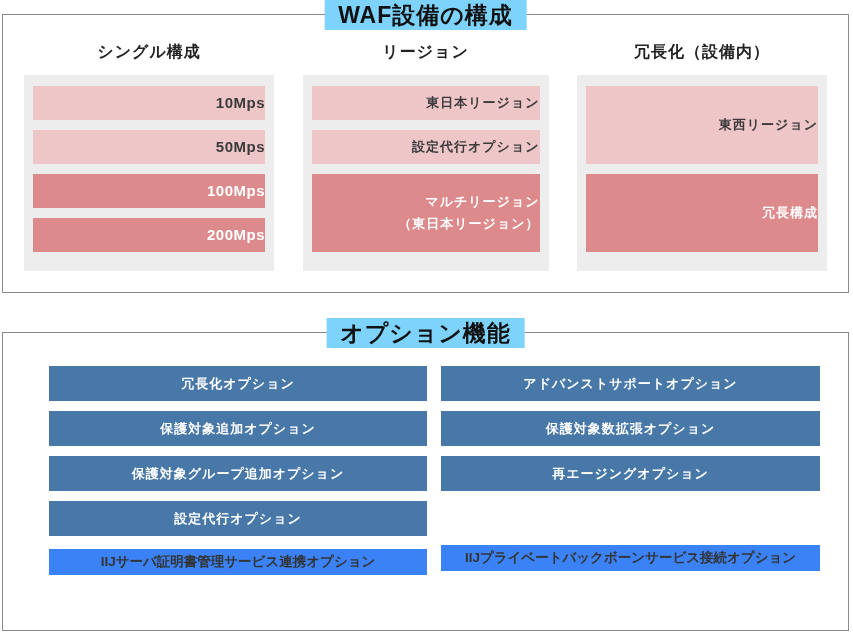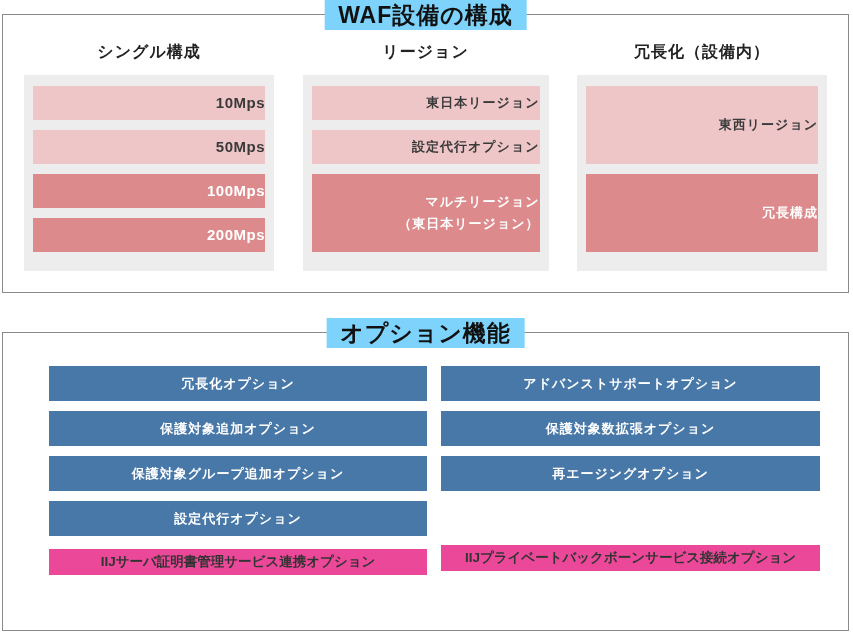--- a/index.html
+++ b/index.html
@@ -56,21 +56,21 @@
   }
   .opt-col-left{width:378px;}
   .opt-col-right{width:379px;}
   .opt{
     box-sizing:border-box;
     display:flex;align-items:center;justify-content:center;
     height:35px;margin-bottom:10px;
     font-weight:bold;white-space:nowrap;text-align:center;
   }
   .opt.blue{background:#4778a8;color:#ffffff;font-size:13px;letter-spacing:1px;}
-  .opt.gray{background:#ec4899;color:#333;height:26px;font-size:13.5px;letter-spacing:0;}
+  .opt.gray{background:#3b82f6;color:#333;height:26px;font-size:13.5px;letter-spacing:0;}
   .opt-col-left .opt.gray.first{margin-top:13px;}
   .opt.gray.wide{width:382px;margin-left:-3px;height:27px;}
   .opt-col-right .opt.gray{margin-top:54px;}
 </style>
 </head>
 <body>
 
 <section class="panel waf">
   <div class="panel-title">WAF設備の構成</div>
 

